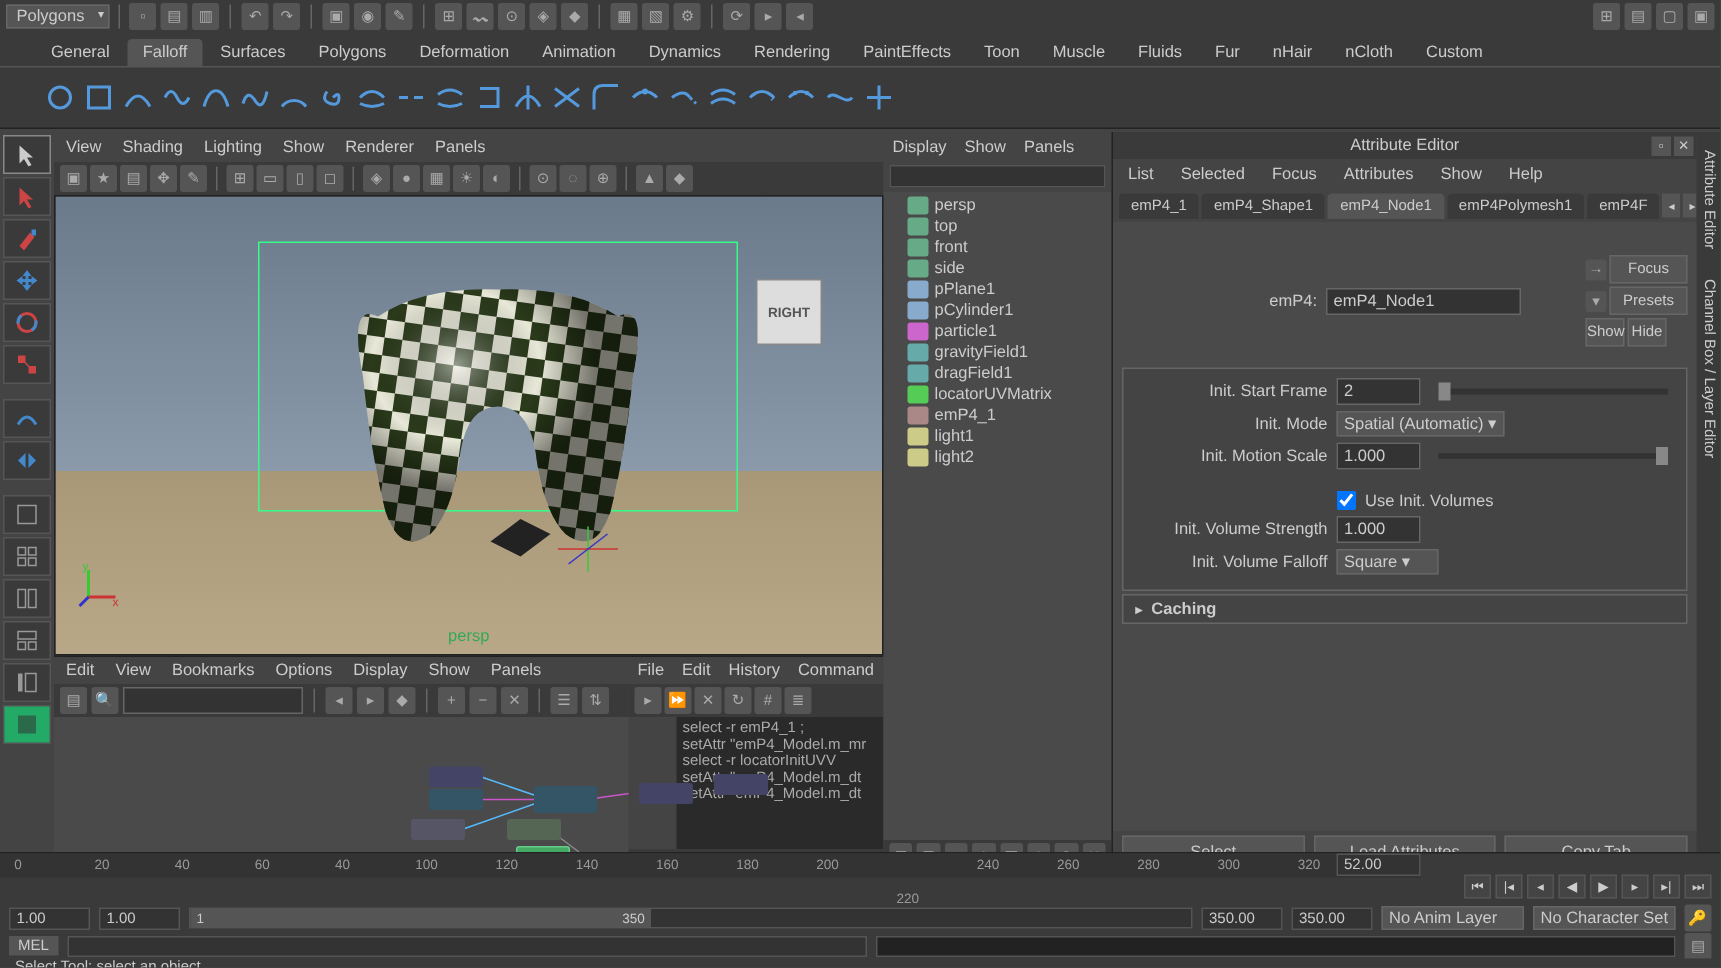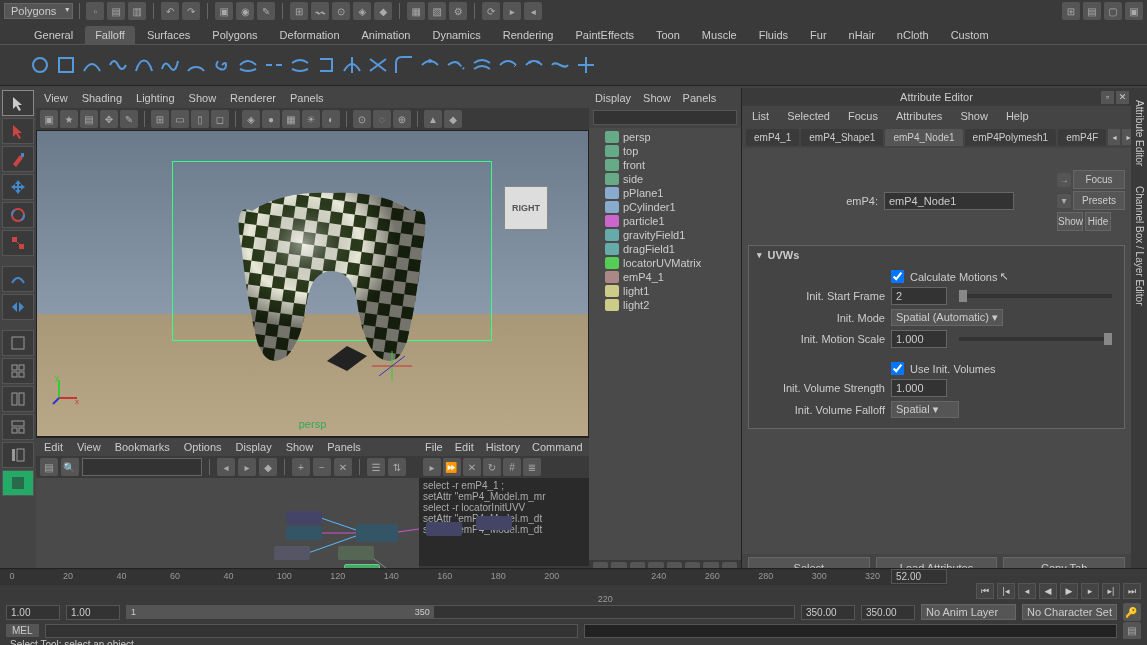--- a/index.html
+++ b/index.html
@@ -31,21 +31,21 @@
 .tooth { position: absolute; top: 50px; left: 165px; width: 260px; height: 200px; }
 .bottom-panel { height: 145px; display: flex; border-top: 1px solid #222; }
 .nodegraph-col { flex: 1; display: flex; flex-direction: column; min-width: 0; }
 .nodegraph-menu { height: 18px; background: #444; display: flex; align-items: center; padding: 0 8px; gap: 14px; font-size: 11px; }
 .nodegraph-tools { height: 22px; background: #3a3a3a; display: flex; align-items: center; padding: 0 4px; gap: 3px; }
 .nodegraph-view { flex: 1; background: #4a4a4a; position: relative; }
 .node { position: absolute; width: 36px; height: 14px; border-radius: 2px; }
 .script-col { width: 170px; display: flex; flex-direction: column; }
 .script-menu { height: 18px; background: #444; display: flex; align-items: center; padding: 0 6px; gap: 12px; font-size: 11px; }
 .script-tools { height: 22px; background: #3a3a3a; display: flex; align-items: center; padding: 0 4px; gap: 2px; }
-.script-view { flex: 1; background: #2a2a2a; padding: 2px 4px; font-family: monospace; font-size: 10px; overflow: hidden; white-space: nowrap; }
+.script-view { flex: 1; background: #2a2a2a; padding: 2px 4px; font-family: monospace; font-size: 10px; overflow: hidden; white-space: nowrap; margin-left: 32px; }
 .script-view div { color: #aaa; }
 .script-scroll { height: 16px; background: #3a3a3a; display: flex; align-items: center; }
 .outliner-col { width: 152px; background: #444; display: flex; flex-direction: column; }
 .outliner-menu { height: 20px; background: #444; display: flex; align-items: center; padding: 0 6px; gap: 12px; font-size: 11px; }
 .outliner-search { height: 20px; padding: 2px 4px; }
 .outliner-search input { width: 100%; background: #333; border: 1px solid #555; color: #ccc; padding: 1px 4px; font-size: 10px; }
 .outliner-list { flex: 1; background: #4a4a4a; padding: 2px; overflow-y: auto; }
 .outliner-item { display: flex; align-items: center; gap: 4px; padding: 1px 2px 1px 14px; font-size: 11px; color: #ccc; }
 .outliner-item .oicon { width: 14px; height: 12px; display: inline-block; }
 .outliner-tools { height: 22px; background: #3a3a3a; display: flex; align-items: center; justify-content: flex-end; padding: 0 4px; gap: 3px; }
@@ -579,28 +579,21 @@
             <div class="ae-side-btn">Presets</div>
           </div>
           <div style="display:flex;gap:2px">
             <div class="ae-side-btn" style="width:26px">Show</div>
             <div class="ae-side-btn" style="width:26px">Hide</div>
           </div>
         </div>
       </div>
 
       <div class="ae-section open">
-        <div class="ae-section-head">UVWs</div>
         <div class="ae-section-body">
-          <div class="ae-row">
-              <div class="ae-label"></div>
-              <input type="checkbox" class="ae-check" checked="" style="">
-              <span>Calculate Motions</span>
-              <span style="margin-left:-4px">↖</span>
-            </div>
           <div class="ae-row">
               <div class="ae-label">Init. Start Frame</div>
               <input class="ae-input" style="width: 56px;" value="2">
               <div class="slider-track">
                 <div class="slider-thumb" style="left:0"></div>
               </div>
             </div>
           <div class="ae-row">
               <div class="ae-label">Init. Mode</div>
               <div class="ae-select"><span>Spatial (Automatic)</span> ▾</div>
@@ -617,23 +610,26 @@
               <div class="ae-label"></div>
               <input type="checkbox" class="ae-check" checked="" style="">
               <span>Use Init. Volumes</span>
             </div>
           <div class="ae-row">
               <div class="ae-label">Init. Volume Strength</div>
               <input class="ae-input" style="width: 56px;" value="1.000">
             </div>
           <div class="ae-row">
               <div class="ae-label">Init. Volume Falloff</div>
-              <div class="ae-select" style="min-width:68px"><span>Spatial</span> ▾</div>
+              <div class="ae-select" style="min-width:68px"><span>Square</span> ▾</div>
             </div>
         </div>
+      </div>
+      <div class="ae-section">
+        <div class="ae-section-head">Caching</div>
       </div>
     </div>
     <div class="ae-bottom-btns">
       <div class="ae-bottom-btn">Select</div>
       <div class="ae-bottom-btn">Load Attributes</div>
       <div class="ae-bottom-btn">Copy Tab</div>
     </div>
   </div>
 
   <div class="right-tabs">

